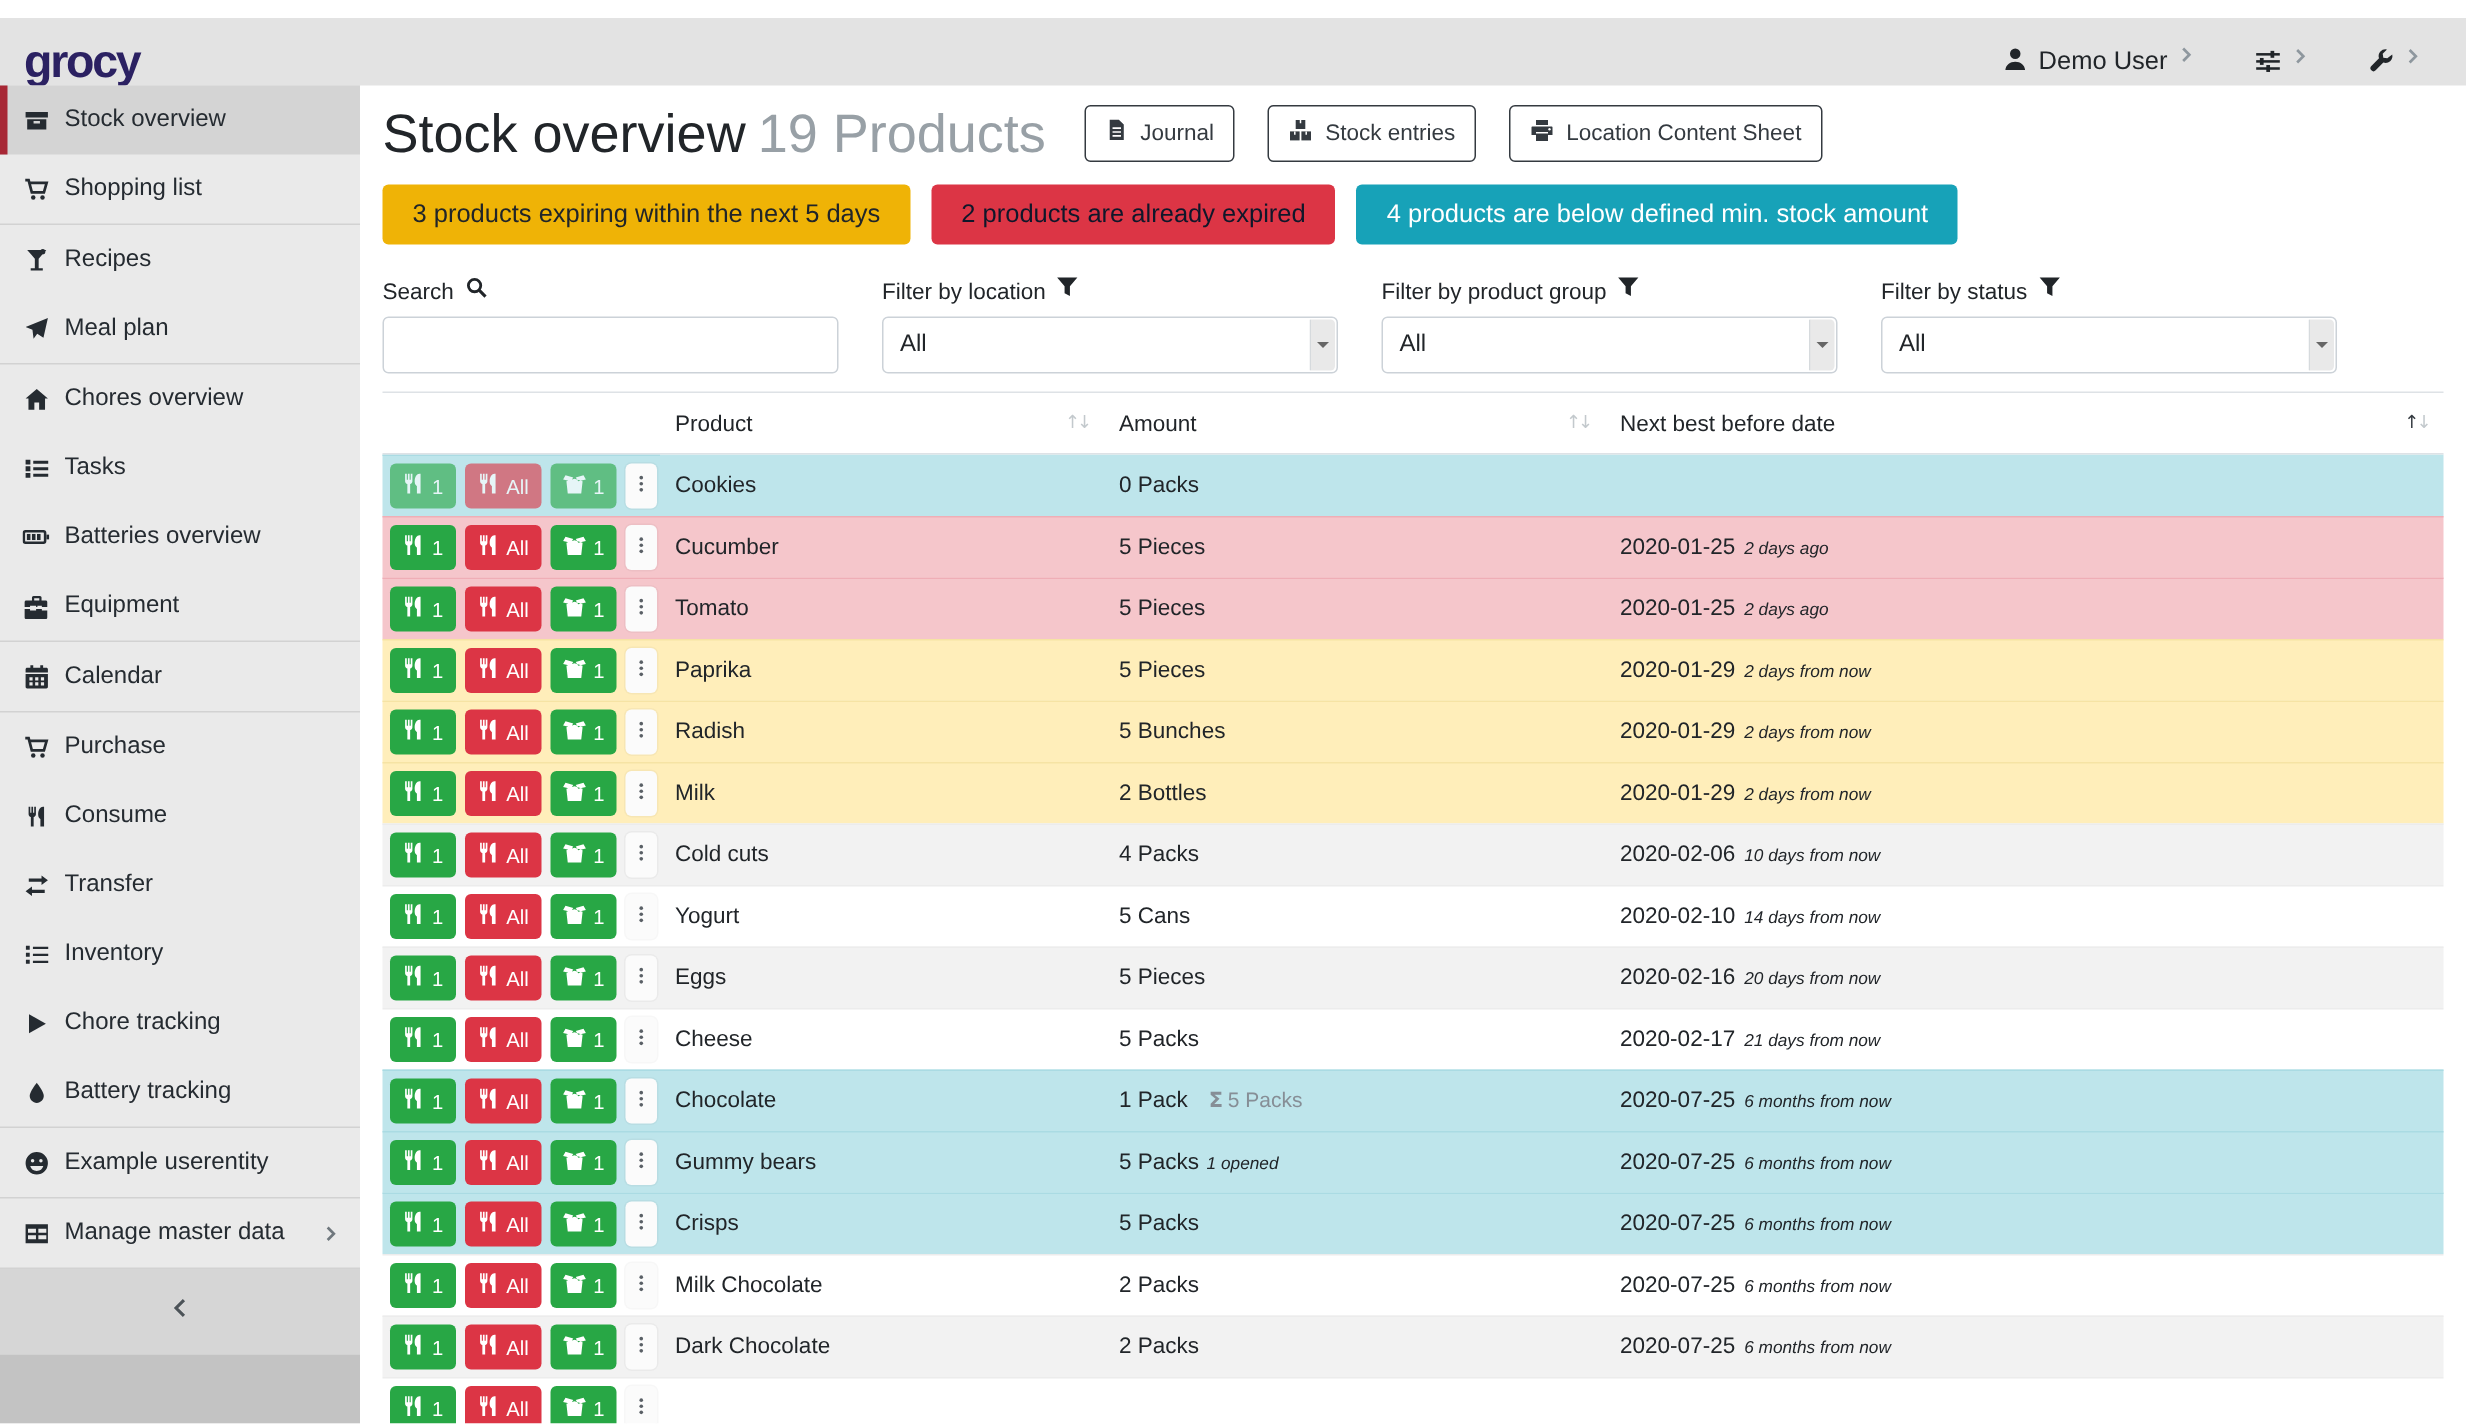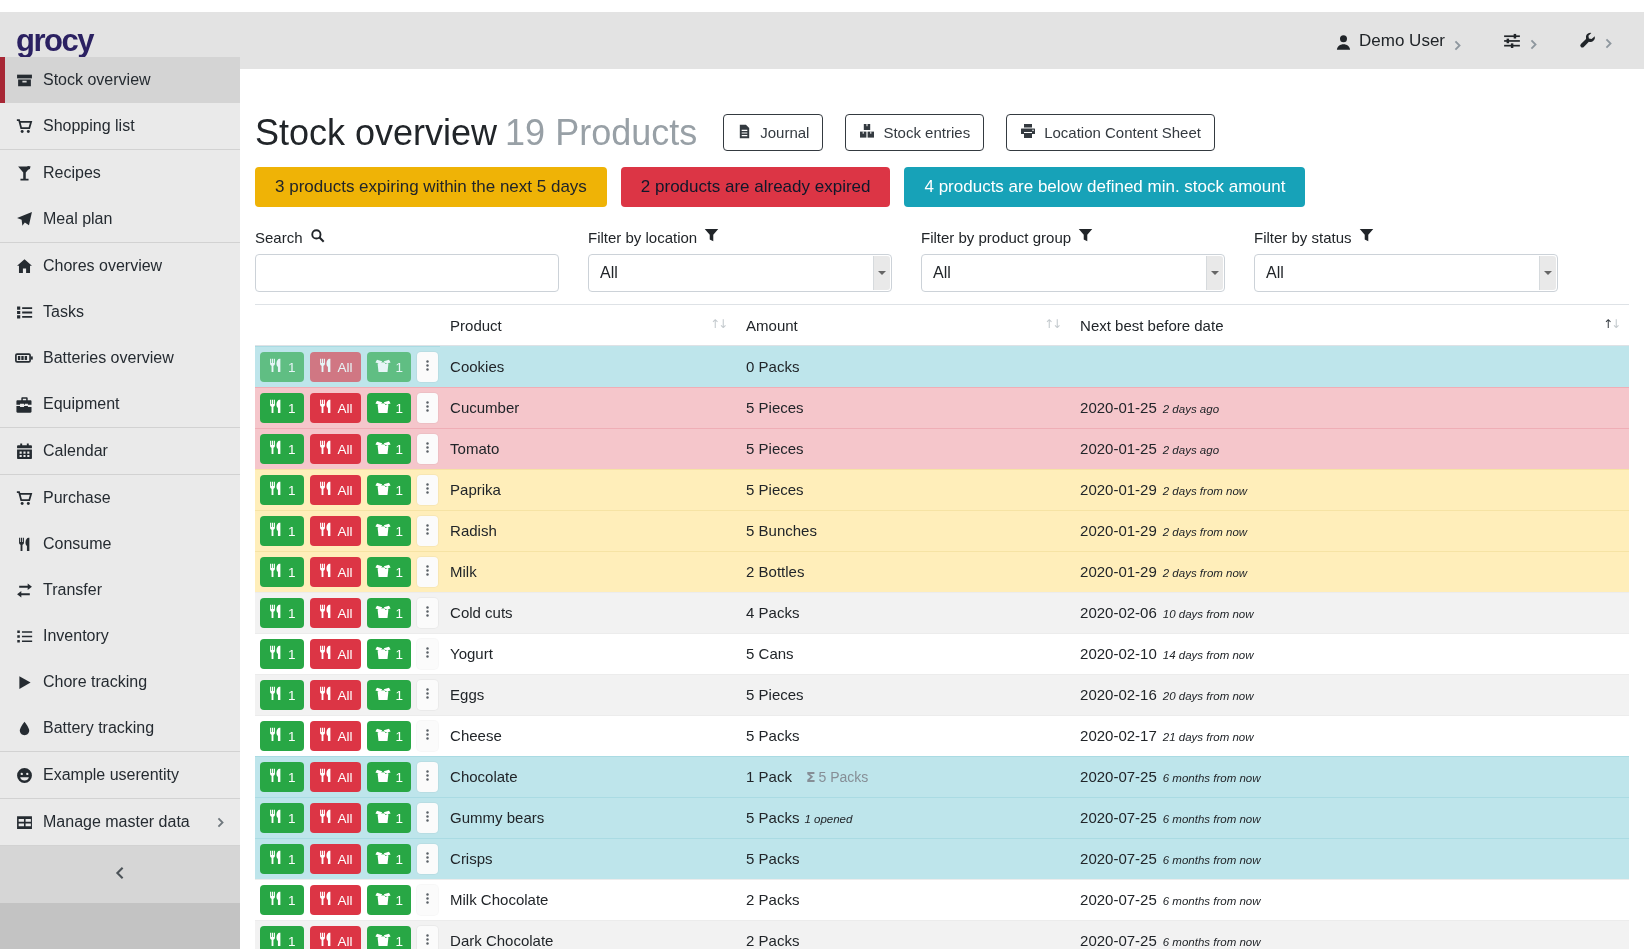--- a/index.html
+++ b/index.html
@@ -12,21 +12,21 @@
   .app { position:relative; width:1644px; height:949px; overflow:hidden; }
 
   
   .navbar {
     position:absolute; top:12px; left:0; right:0; height:57px;
     background:#e3e3e3; display:flex; align-items:center;
     justify-content:space-between; padding:0 30px 0 16px;
   }
   .brand { font-size:31px; font-weight:800; letter-spacing:-1.5px; color:#2b2162; cursor:pointer; }
   .nav-right { display:flex; align-items:center; gap:40px; }
-  .nav-item { display:flex; align-items:flex-end; gap:7px; font-size:17px; color:#212529; cursor:pointer; }
+  .nav-item { display:flex; align-items:flex-start; gap:7px; font-size:17px; color:#212529; cursor:pointer; }
   .nav-item svg { display:block; }
   .chev { color:#8e979e; display:flex; align-items:center; }
 
   
   .sidebar {
     position:absolute; top:57px; left:0; bottom:0; width:240px;
     background:#eaeaea; display:flex; flex-direction:column;
   }
   .side-item {
     height:46px; flex:0 0 46px; display:flex; align-items:center; gap:9px;
@@ -38,21 +38,21 @@
   .side-div { border-top:1px solid #d2d2d2; flex:0 0 1px; }
   .collapse-strip {
     flex:0 0 57px; background:#d6d6d6; display:flex; align-items:center;
     justify-content:center; color:#4c5358; cursor:pointer;
   }
   .side-footer { flex:1; background:#c3c3c3; }
 
   
   .main {
     position:absolute; top:57px; left:240px; right:0; bottom:0;
-    background:#fff; padding:10px 15px 0; overflow:hidden;margin-top:44px;
+    background:#fff; padding:10px 15px 0; overflow:hidden;
   }
   .title-row { display:flex; align-items:center; margin:0 0 13px; }
   .page-title { font-size:36px; font-weight:500; line-height:1.2; color:#212529; white-space:nowrap; }
   .page-count { color:#98a0a6; font-weight:400; margin-left:8px; }
   .hdr-btns { display:flex; gap:22px; margin-left:26px; }
   .btn-outline {
     display:inline-flex; align-items:center; gap:8px; background:#fff;
     border:1px solid #343a40; color:#343a40; border-radius:4px;
     padding:8px 13px; font-size:15px; cursor:pointer; white-space:nowrap;
     font-family:inherit;

